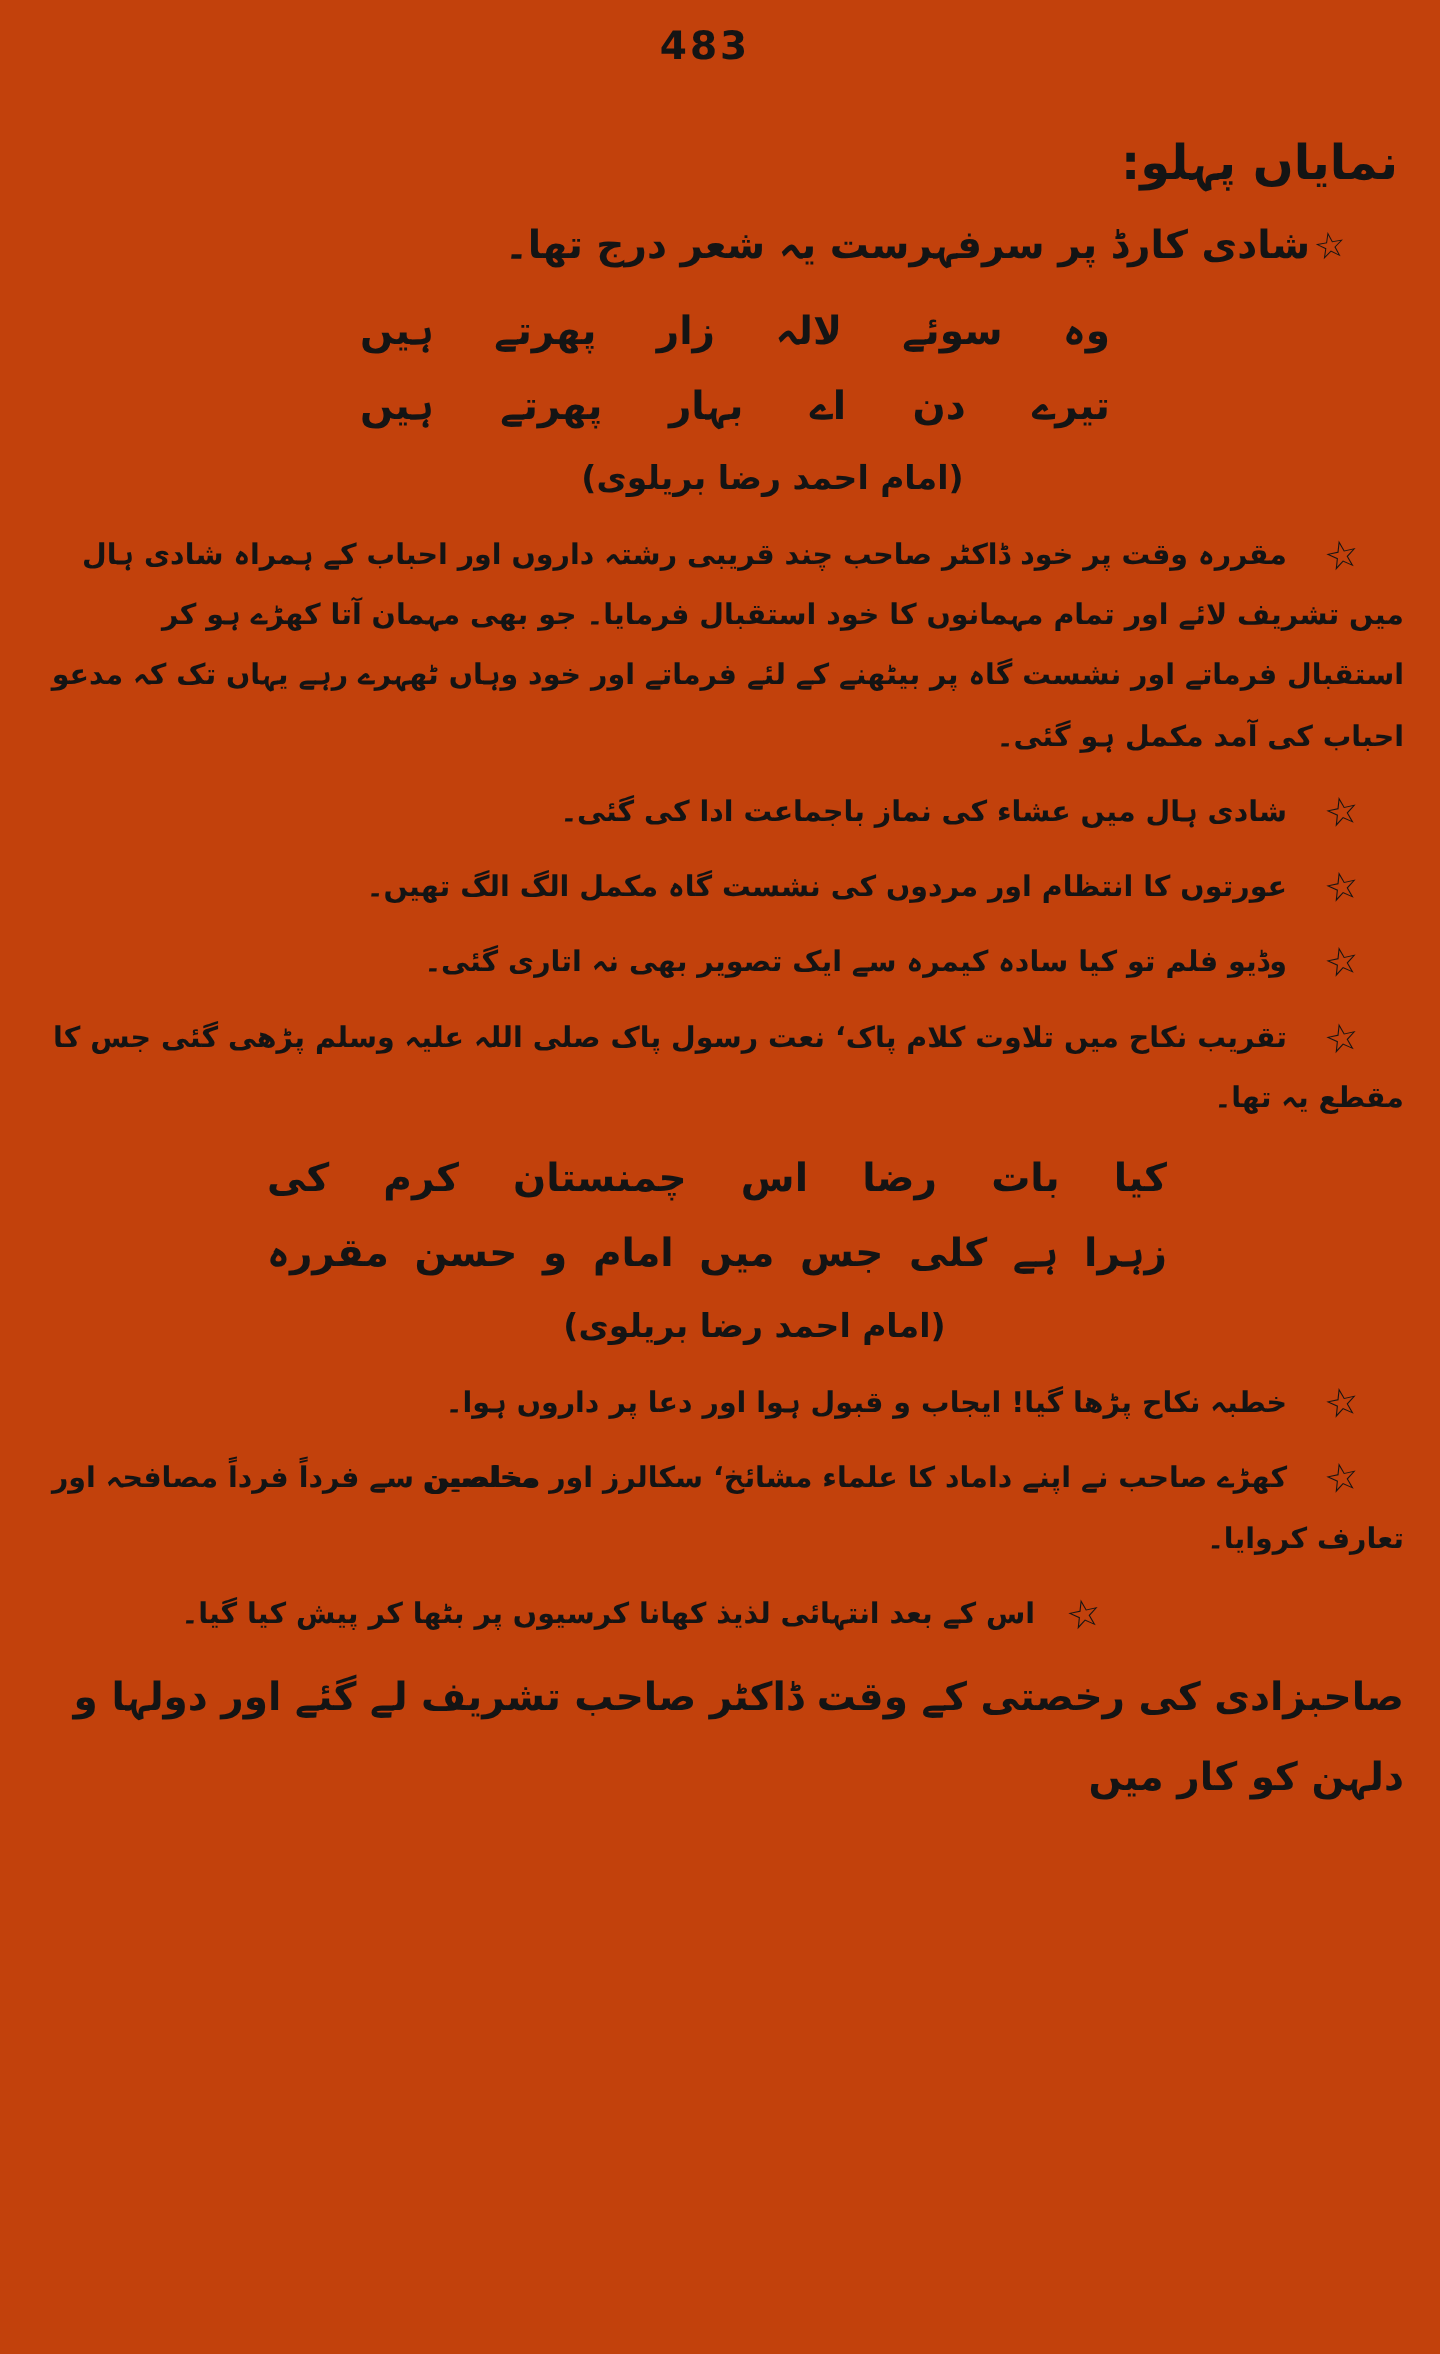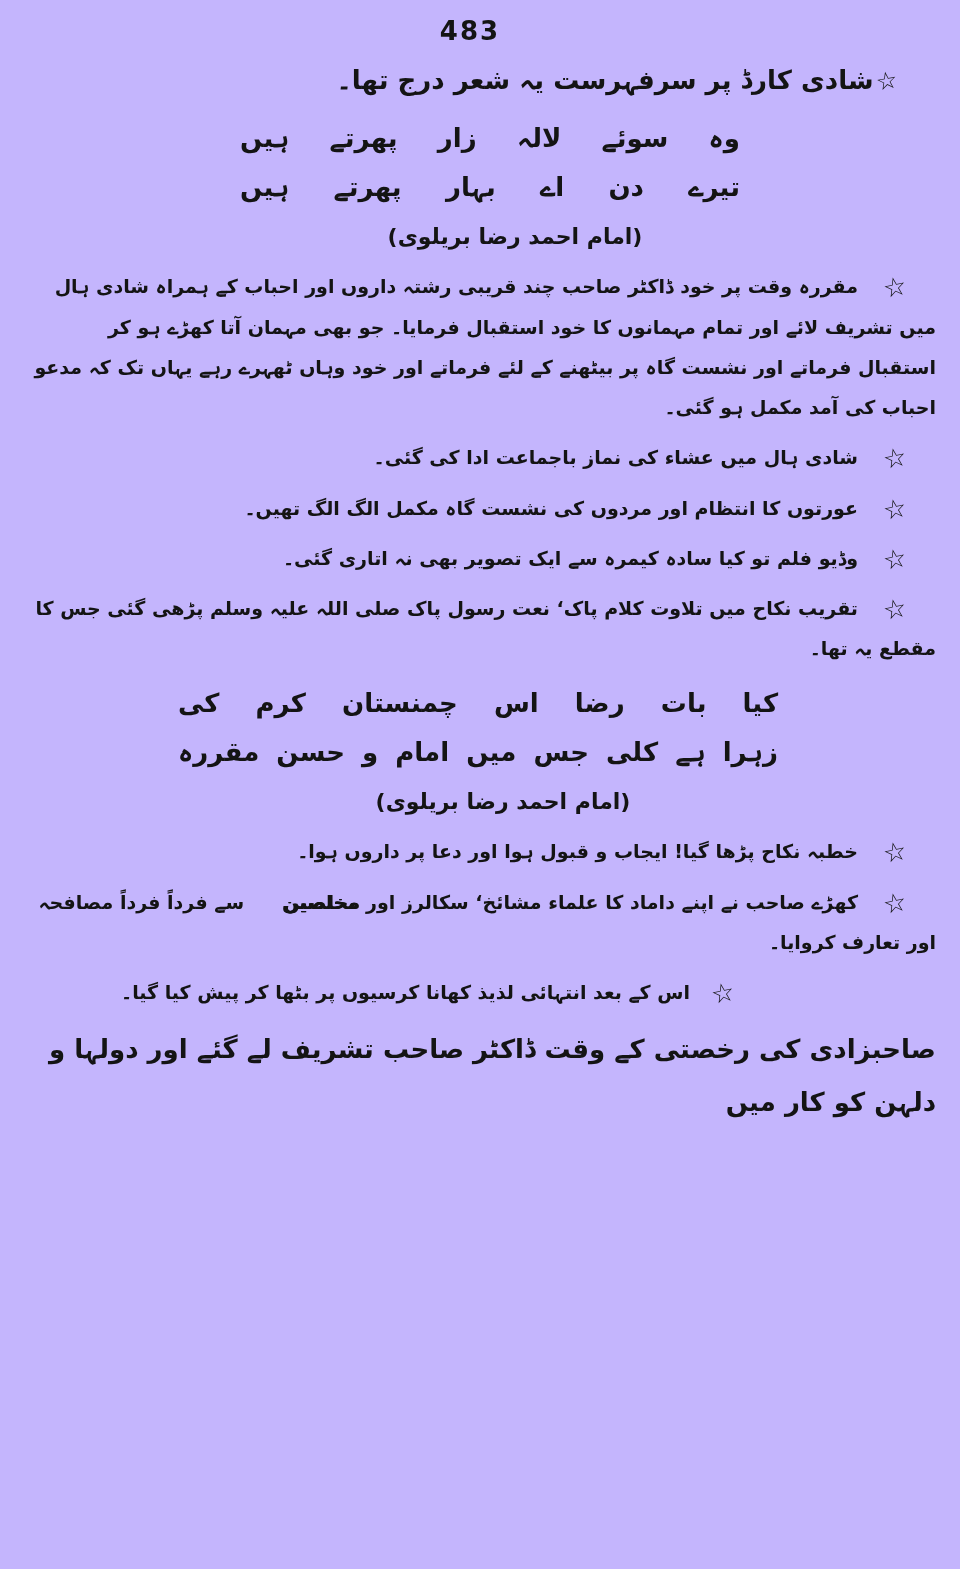--- a/index.html
+++ b/index.html
@@ -1,21 +1,21 @@
 <!DOCTYPE html>
 <html lang="ur"><head>
 <meta charset="utf-8">
 <style>
   html,body{margin:0;padding:0;background:#ffffff;}
   .page{
     position:relative;
     width:960px;height:1569px;
     box-sizing:border-box;
     padding:16px 24px 0 24px;
-    background:#c4b5fd;
+    background:#c2410c;
     color:#141414;
     direction:rtl;
     font-family:"DejaVu Sans", sans-serif;
     font-weight:bold;
     overflow:hidden;
   }
   .page-number{
     direction:ltr;
     text-align:center;
     font-size:26px;
@@ -63,31 +63,32 @@
   }
   .bullet p{
     margin:0;
     font-size:19px;
     line-height:2.12;
     text-indent:78px;
     text-align:right;
   }
   .bullet.indented .star{right:202px;}
   .bullet.indented p{text-indent:246px;}
-  .emph{text-shadow:0.8px 0 currentColor, -0.8px 0 currentColor;margin-left:32px;}
+  .emph{text-shadow:0.8px 0 currentColor, -0.8px 0 currentColor;}
   .closing{margin-top:10px;font-size:26px;line-height:2.05;}
   .closing p{margin:0;text-align:right;}
 </style>
 </head>
 <body>
 
 <div class="page">
 
   <div class="page-number">483</div>
 
+  <h1 class="heading">نمایاں پہلو:</h1>
 
   <div class="intro-item">
     <span class="star">☆</span><span>شادی کارڈ پر سرفہرست یہ شعر درج تھا۔</span>
   </div>
 
   <div class="verse c1">
     <div class="verse-line">
       <span>وہ</span>
       <span>سوئے</span>
       <span>لالہ</span>

